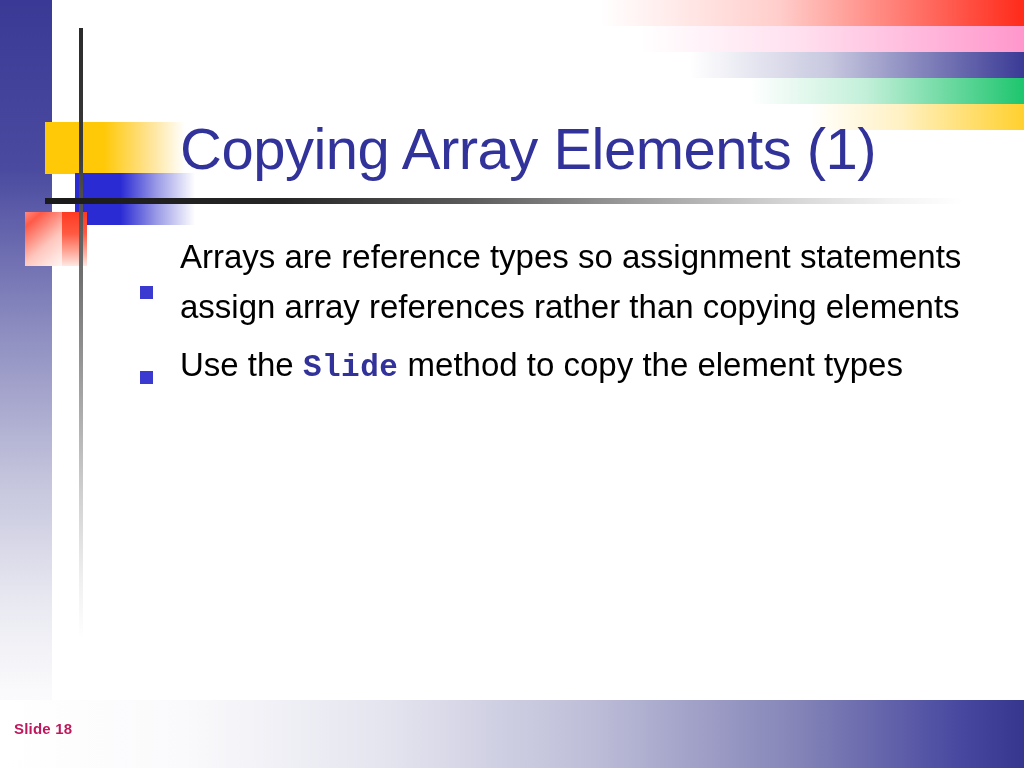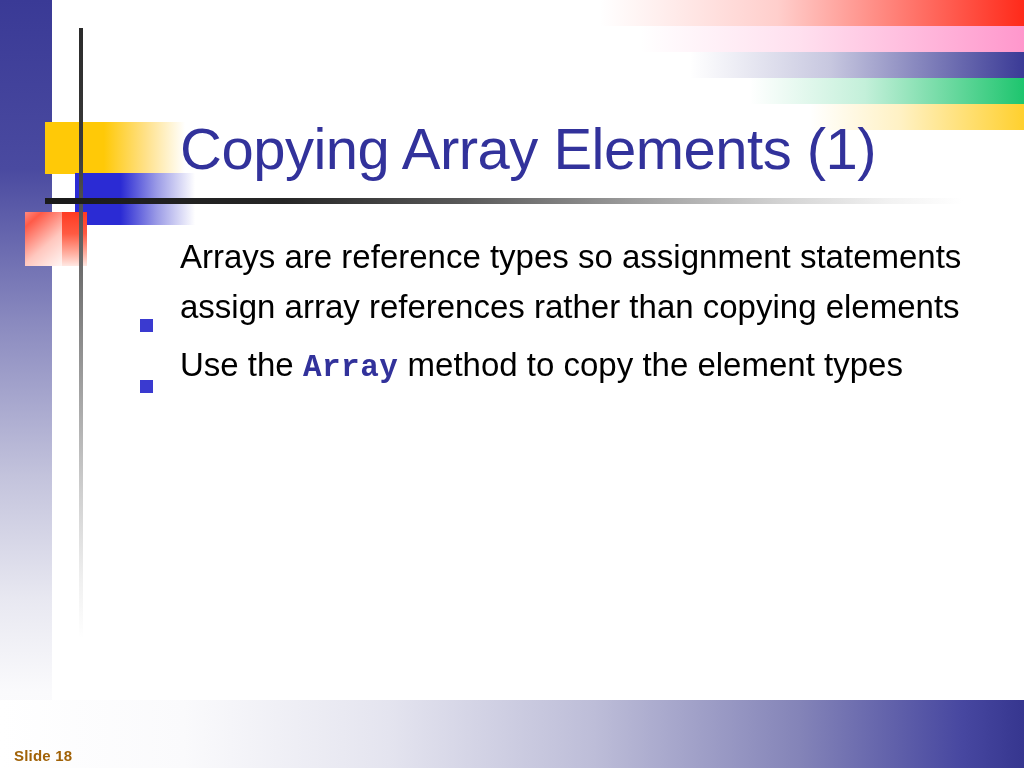--- a/index.html
+++ b/index.html
@@ -107,21 +107,21 @@
   }
 
   
   .body {
     position: absolute;
     left: 140px; top: 232px;
     width: 860px;
   }
   .bullet-row {
     display: flex;
-    align-items: flex-end;
+    align-items: center;
     margin-bottom: 8px;
   }
   .bullet-marker {
     flex: 0 0 auto;
     width: 13px; height: 13px;
     background: #3A3AD0;
     margin-top: 21px;
     margin-right: 27px;
   }
   .bullet-text {
@@ -136,22 +136,22 @@
     font-family: "Liberation Mono", "DejaVu Sans Mono", monospace;
     font-weight: bold;
     color: #32329B;
     font-size: 31px;
     letter-spacing: 0.5px;
   }
 
   
   .footer-slide {
     position: absolute;
-    left: 14px; bottom: 4px;
-    color: #a16207;
+    left: 14px; bottom: 31px;
+    color: #be185d;
     font-family: "Liberation Sans", sans-serif;
     font-size: 15px;
     font-weight: bold;
     letter-spacing: 0.2px;
   }
 </style>
 </head>
 <body>
 
 <div id="slide">
@@ -178,20 +178,20 @@
 
   <div class="body">
 
     <div class="bullet-row">
       <span class="bullet-marker"></span>
       <div class="bullet-text"><span>Arrays are reference types so assignment statements assign array references rather than copying elements</span></div>
     </div>
 
     <div class="bullet-row">
       <span class="bullet-marker"></span>
-      <div class="bullet-text"><span>Use the </span><span class="code">Array</span><span> method to copy the element types</span></div>
+      <div class="bullet-text"><span>Use the </span><span class="code">Slide</span><span> method to copy the element types</span></div>
     </div>
 
   </div>
 
   <div class="footer-slide">Slide 18</div>
 
 </div>
 
 </body></html>

